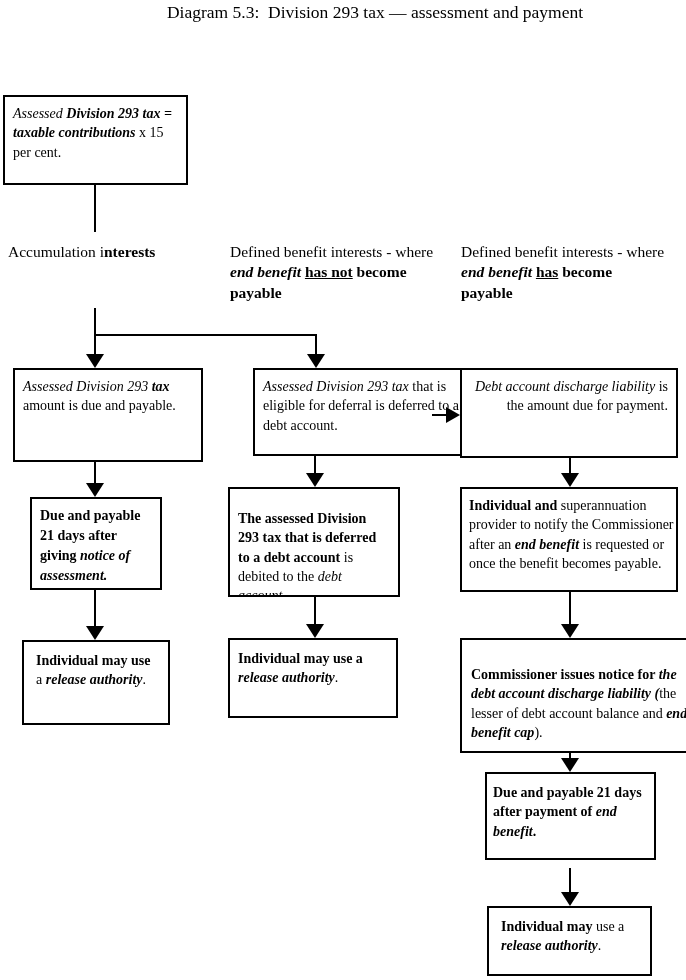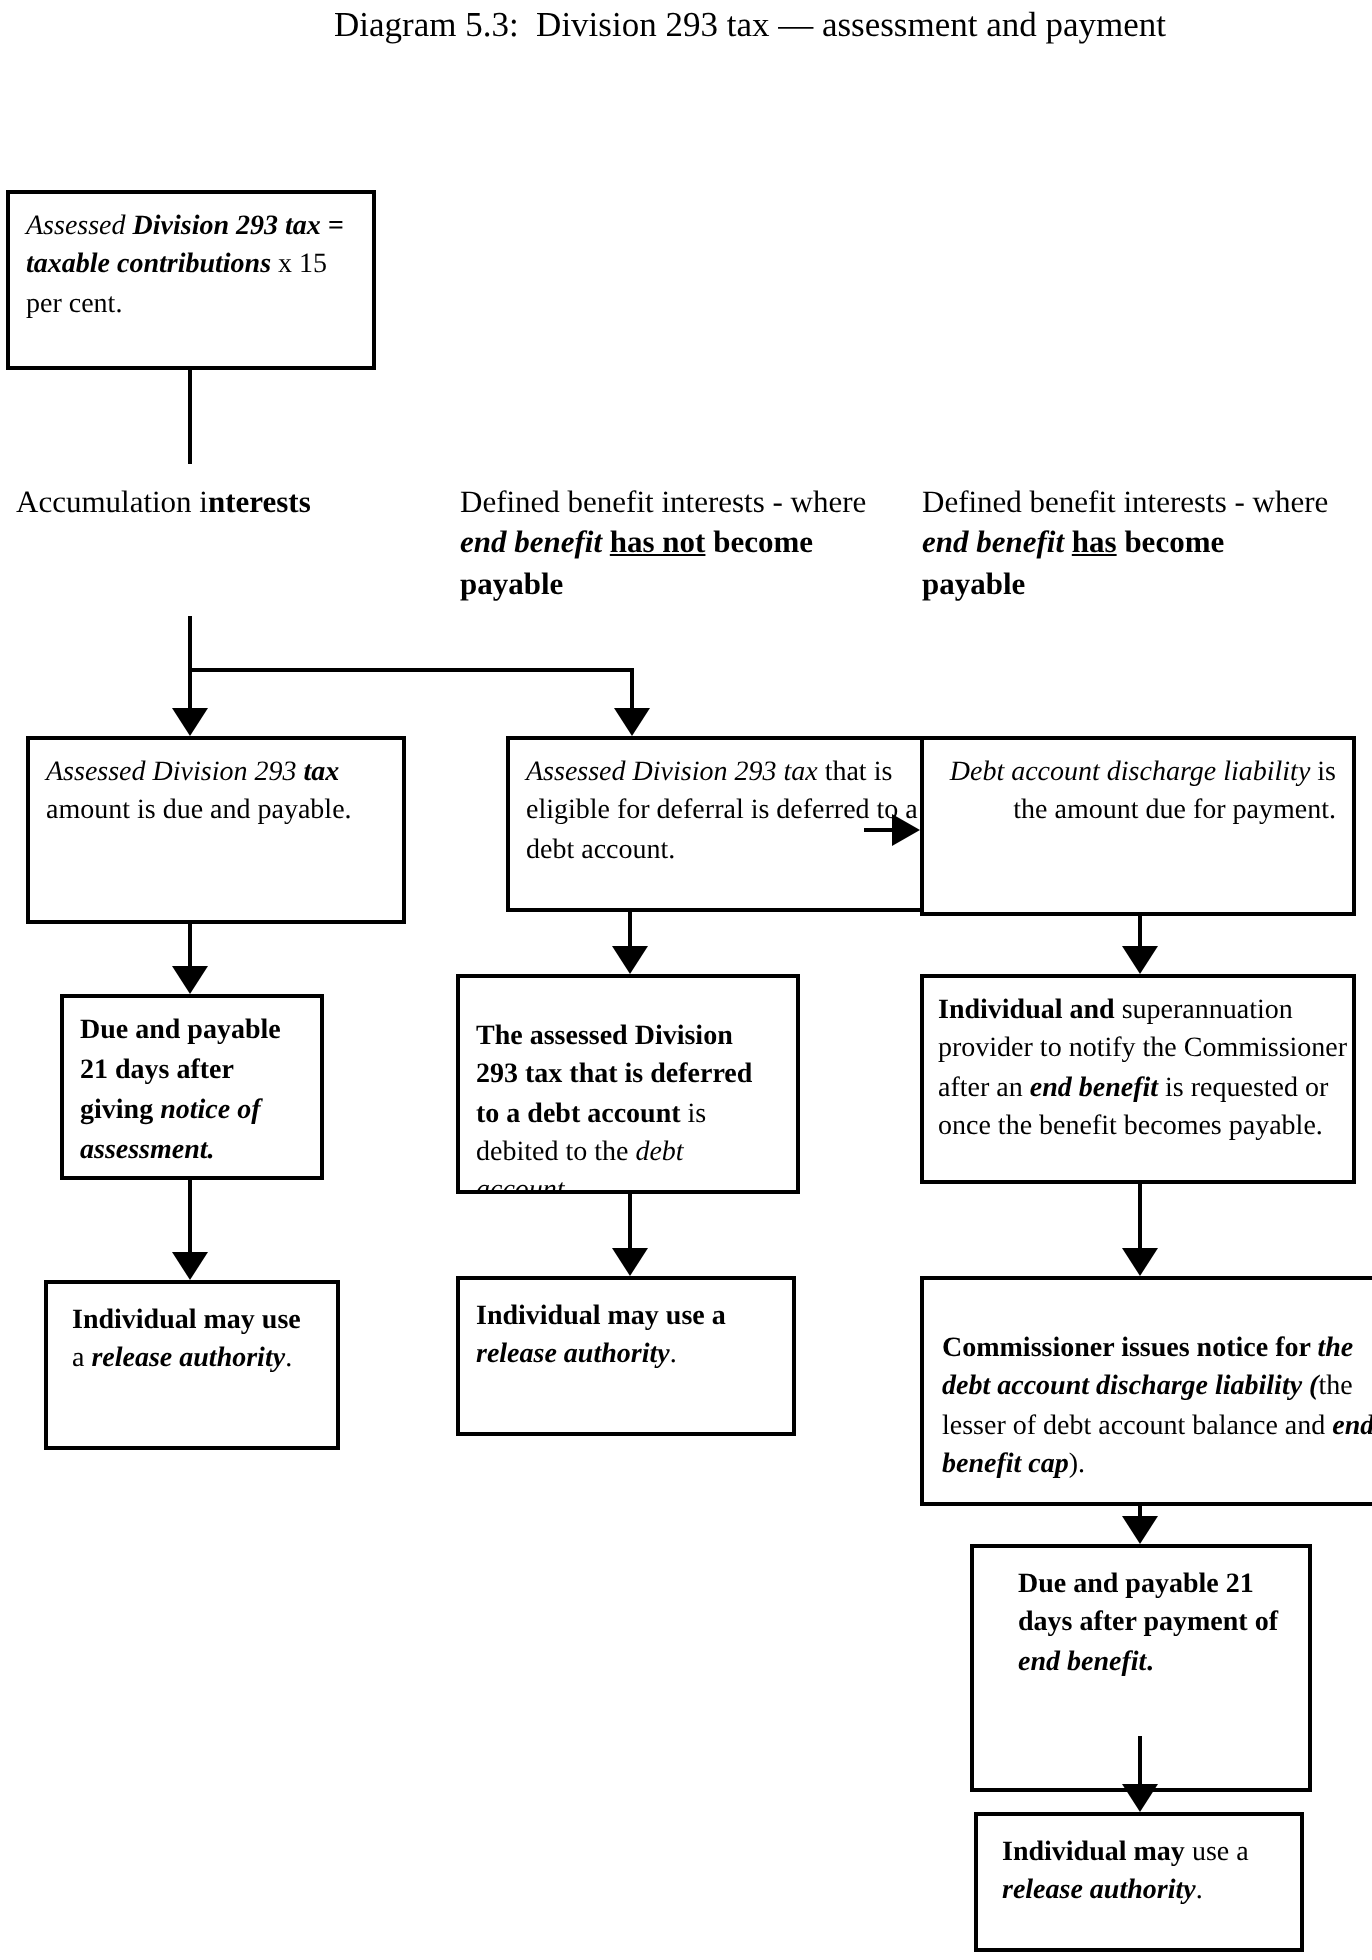--- a/index.html
+++ b/index.html
@@ -97,20 +97,20 @@
   <div class="line" style="left:569px;top:592px;width:2px;height:35px;"></div>
   <div class="arrow-down" style="left:561px;top:624px;"></div>
 
   <div class="fbox" style="left:22px;top:640px;width:148px;height:85px;padding:9px 8px 7px 12px;"><span class="s-b">Individual may use</span><span class="s-r"> a </span><span class="s-bi">release authority</span><span class="s-r">.</span></div>
   <div class="fbox" style="left:228px;top:638px;width:170px;height:80px;padding:9px 8px;"><span class="s-b">Individual may use a </span><span class="s-bi">release authority</span><span class="s-r">.</span></div>
   <div class="fbox" style="left:460px;top:638px;width:246px;height:115px;padding:25px 6px 7px 9px;"><span class="s-b">Commissioner issues notice for </span><span class="s-bi">the debt account discharge liability (</span><span class="s-r">the lesser of debt account balance and </span><span class="s-bi">end benefit cap</span><span class="s-r">).</span></div>
 
   <div class="line" style="left:569px;top:753px;width:2px;height:9px;"></div>
   <div class="arrow-down" style="left:561px;top:758px;"></div>
 
-  <div class="fbox" style="left:485px;top:772px;width:171px;height:124px;padding:9px 8px 7px 22px;"><span class="s-b">Due and payable 21 days after payment of </span><span class="s-bi">end benefit</span><span class="s-b">.</span></div>
+  <div class="fbox" style="left:485px;top:772px;width:171px;height:88px;padding:9px 8px 7px 6px;"><span class="s-b">Due and payable 21 days after payment of </span><span class="s-bi">end benefit</span><span class="s-b">.</span></div>
 
   <div class="line" style="left:569px;top:868px;width:2px;height:27px;"></div>
   <div class="arrow-down" style="left:561px;top:892px;"></div>
 
   <div class="fbox" style="left:487px;top:906px;width:165px;height:70px;padding:9px 6px 7px 12px;"><span class="s-b">Individual may</span><span class="s-r"> use a </span><span class="s-bi">release authority</span><span class="s-r">.</span></div>
 
 </div>
 
 </body></html>

